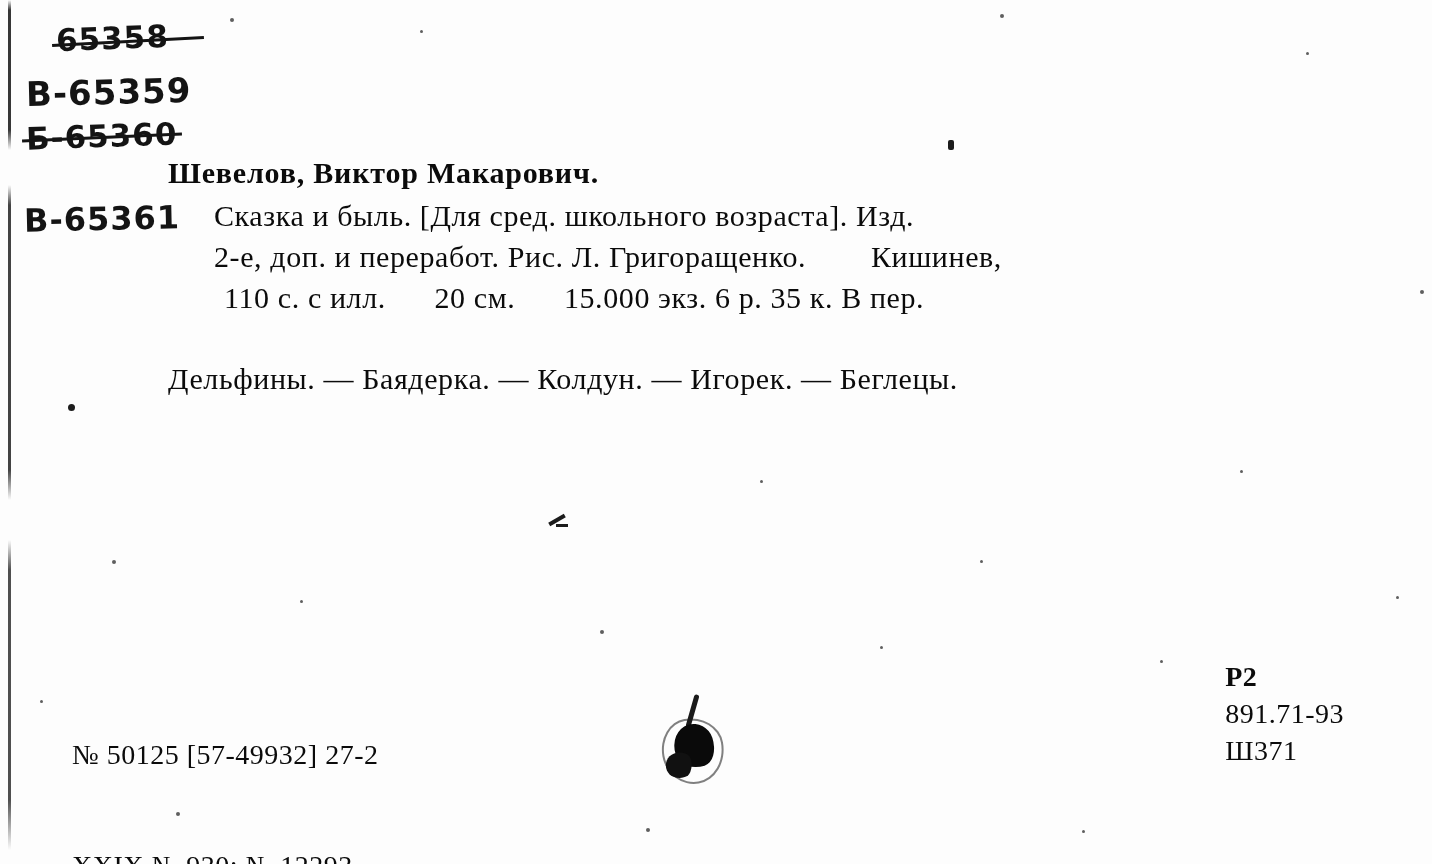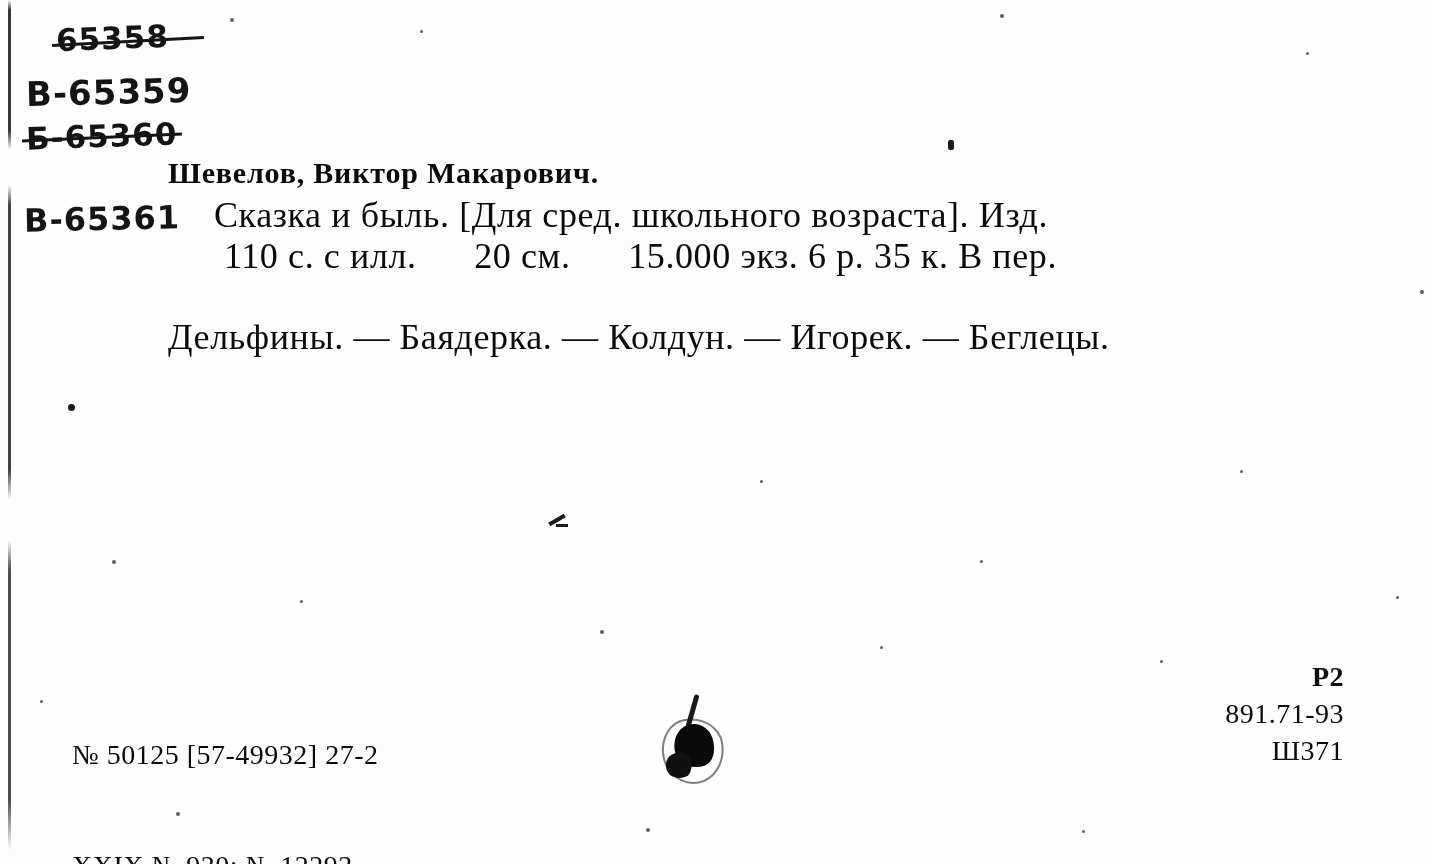--- a/index.html
+++ b/index.html
@@ -77,21 +77,21 @@
   .strike-2 { left: 22px; top: 136px; width: 160px; transform: rotate(-2.5deg); }
 
   
   .rec {
     position: absolute;
     left: 168px;
     top: 151px;
     width: 1200px;
   }
   .rec .line {
-    font-size: 36px;
+    font-size: 30px;
     line-height: 41px;
     letter-spacing: .6px;
     white-space: pre;
   }
   .author {
     font-weight: 700;
     font-size: 30px;
     line-height: 44px;
     letter-spacing: .8px;
   }
@@ -106,21 +106,20 @@
     top: 662px;
     font-size: 28px;
     line-height: 37px;
     letter-spacing: .5px;
     white-space: pre;
   }
   .footer-right {
     position: absolute;
     right: 88px;
     top: 658px;
-    text-align: right;
     font-size: 28px;
     line-height: 37px;
     letter-spacing: .5px;
   }
   .footer-right .cls-top { font-weight: 700; }
 
   
   .blot {
     position: absolute;
     left: 660px;
@@ -176,20 +175,21 @@
   <div class="handwriting hw-2">В-65359</div>
 
   <div class="handwriting hw-3">Б-65360</div>
   <div class="strike strike-2"></div>
 
   <div class="handwriting hw-4">В-65361</div>
 
   <div class="rec">
     <div class="author">Шевелов, Виктор Макарович.</div>
     <div class="line indent-1">Сказка и быль. [Для сред. школьного возраста]. Изд.</div>
+    <div class="line indent-1">2-е, доп. и переработ. Рис. Л. Григоращенко.        Кишинев,</div>
     <div class="line indent-2">110 с. с илл.      20 см.      15.000 экз. 6 р. 35 к. В пер.</div>
     <div class="line hang">Дельфины. — Баядерка. — Колдун. — Игорек. — Беглецы.</div>
   </div>
 
   <div class="footer-left">
     <div>№ 50125 [57-49932] 27-2</div>
     <div>XXIX № 930; № 12293</div>
     
   </div>
 

